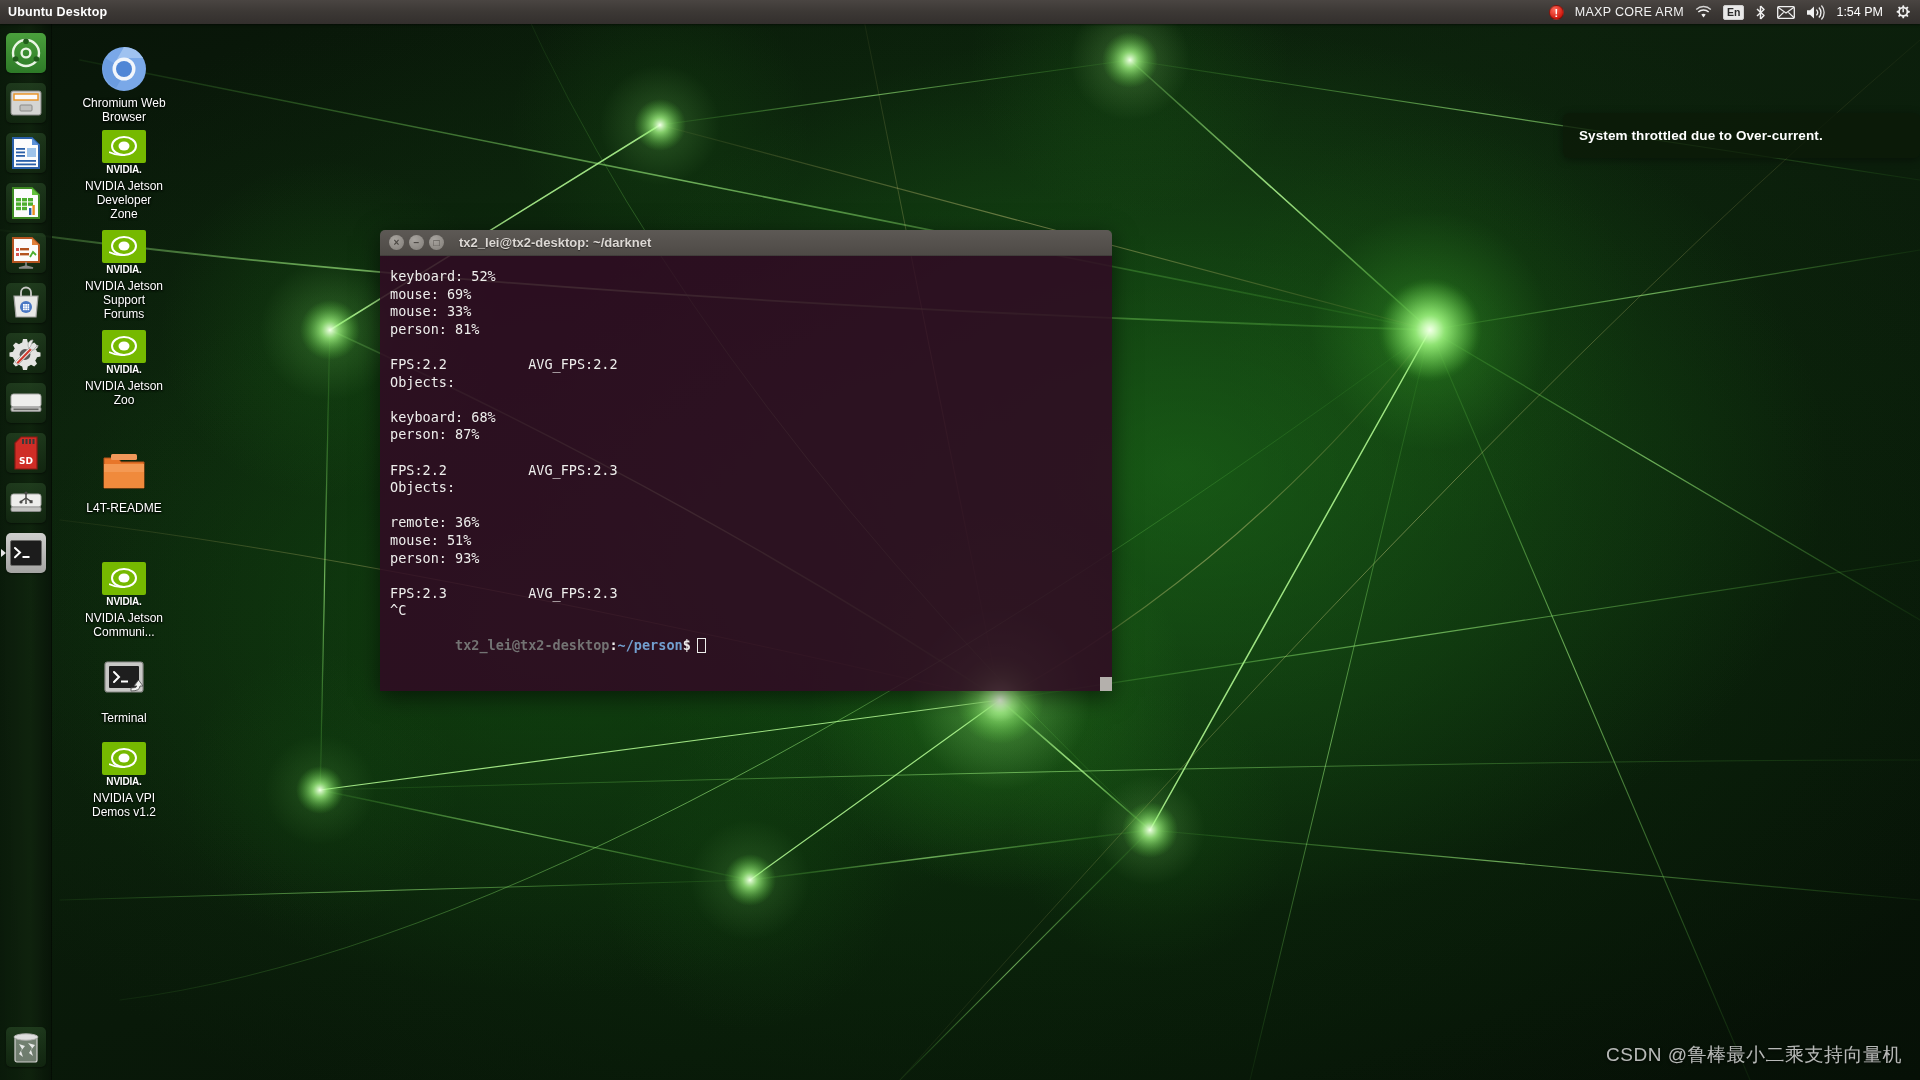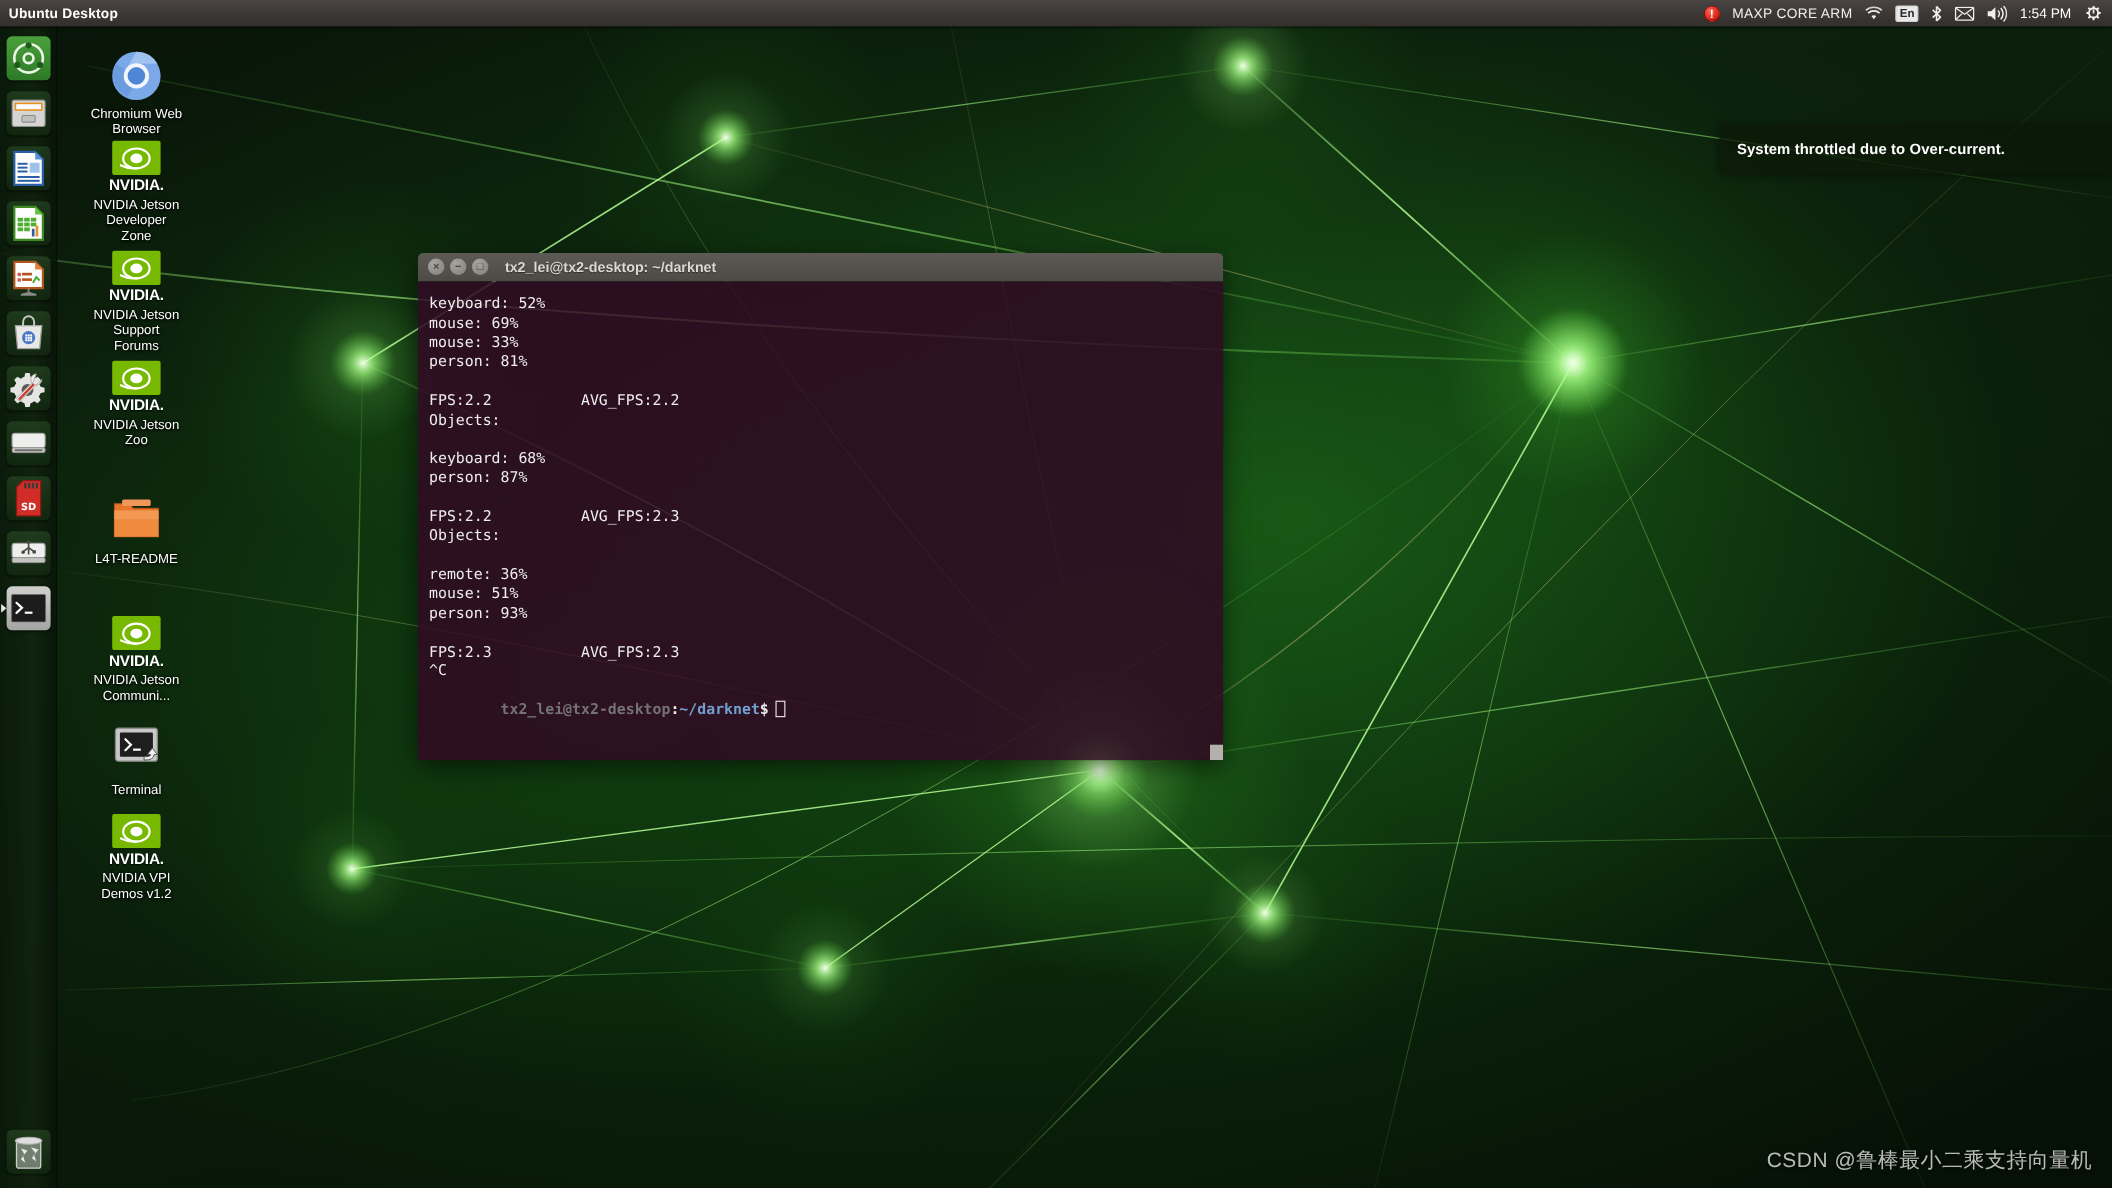--- a/index.html
+++ b/index.html
@@ -94,21 +94,21 @@
   }
   .nv-badge {
     width:46px; height:46px; display:flex; flex-direction:column;
     align-items:center; justify-content:center;
   }
   .nv-green {
     width:44px; height:33px; background:#76b900; border-radius:2px;
     display:flex; align-items:center; justify-content:center;
   }
   .nv-word {
-    font-size:14px; font-weight:bold; color:#ffffff; letter-spacing:-0.2px;
+    font-size:10px; font-weight:bold; color:#ffffff; letter-spacing:-0.2px;
     text-shadow:0 1px 1px rgba(0,0,0,0.9); margin-top:1px;
   }
 
   
   #terminal {
     position:absolute; left:380px; top:230px; width:732px; height:461px;
     z-index:40; box-shadow:0 6px 22px rgba(0,0,0,0.55);
   }
   #term-titlebar {
     height:26px; background:linear-gradient(to bottom, #5d5955, #4e4a46);
@@ -603,21 +603,21 @@
           <div class="line">Objects:</div>
           <div class="blank"></div>
           <div class="line">remote: 36%</div>
           <div class="line">mouse: 51%</div>
           <div class="line">person: 93%</div>
           <div class="blank"></div>
           <div class="line">FPS:2.3          AVG_FPS:2.3</div>
           <div class="line">^C</div>
         </div>
       <div class="line">
-        <span class="p-user">tx2_lei@tx2-desktop</span><span class="p-colon">:</span><span class="p-path">~/darknet</span><span class="p-dollar">$</span><span class="cursor"></span>
+        <span class="p-user">tx2_lei@tx2-desktop</span><span class="p-colon">:</span><span class="p-path">~/person</span><span class="p-dollar">$</span><span class="cursor"></span>
       </div>
       <div id="term-scroll-nub"></div>
     </div>
   </div>
 
   <div id="notification">
     <span>System throttled due to Over-current.</span>
   </div>
 
   <div id="watermark">CSDN @鲁棒最小二乘支持向量机</div>

